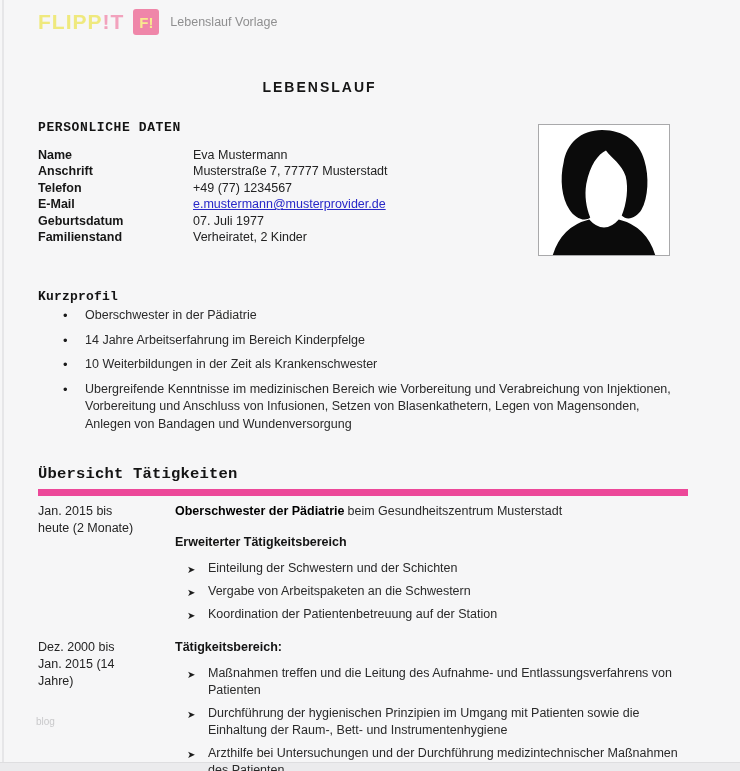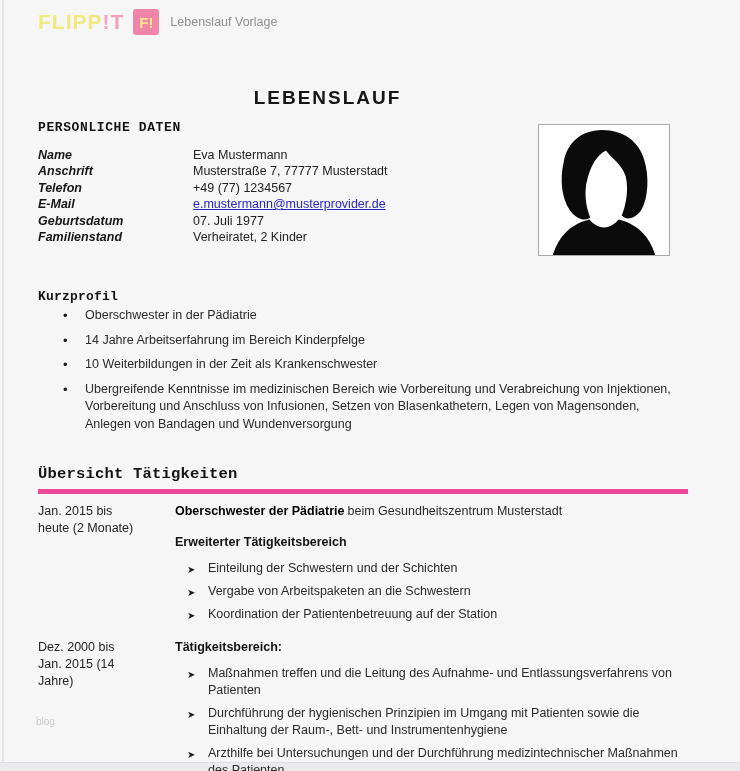--- a/index.html
+++ b/index.html
@@ -19,52 +19,52 @@
   .brand-pink{color:#f2a2bd;}
   .brand-badge{
     display:inline-flex;align-items:center;justify-content:center;
     width:26px;height:26px;margin-left:9px;border-radius:3px;
     background:#ef86a9;color:#f8e98e;font-weight:800;font-size:15px;
   }
   .brand-tagline{margin-left:11px;color:#8f8f90;font-size:12.5px;}
 
   
   .doc-title{
-    position:absolute;left:0;top:72px;width:625px;margin:15px;
-    text-align:center;font-size:19px;font-weight:bold;color:#161616;
+    position:absolute;left:0;top:72px;width:625px;margin:7px;
+    text-align:center;font-size:14px;font-weight:bold;color:#161616;
     letter-spacing:2px;
   }
 
   
   .sec-heading{
     position:absolute;left:38px;margin:0;
     font-size:13px;font-weight:bold;color:#141414;letter-spacing:.6px;font-family:Liberation Mono, monospace;
   }
   .personal-heading{top:120px;}
   .personal-rows{position:absolute;left:38px;top:147px;line-height:16.4px;}
   .prow{display:flex;}
-  .plabel{width:155px;font-weight:bold;color:#161616;font-style:italic;}
+  .plabel{width:155px;font-weight:bold;color:#161616;}
   .pvalue{color:#222;}
   .link{color:#2828c8;text-decoration:underline;cursor:pointer;}
 
   
   .photo{
     position:absolute;left:538px;top:124px;width:132px;height:132px;
     background:#ffffff;border:1px solid #a9a9ab;box-sizing:border-box;
   }
   .photo svg{display:block;width:100%;height:100%;}
 
   
   .kurzprofil-heading{top:289px;letter-spacing:.2px;}
   .bullet-list{position:absolute;left:63px;top:307px;width:625px;list-style:none;margin:0;padding:0;}
   .bullet-list li{position:relative;padding-left:22px;margin-bottom:7px;line-height:17.5px;}
   .bullet-list .dot{position:absolute;left:0;top:0;font-size:13px;color:#1a1a1a;}
 
   
-  .ueb-heading{top:465px;font-size:15.5px;letter-spacing:.2px;border-bottom:5px solid #ec4899;padding-bottom:6px;width:650px;}
+  .ueb-heading{top:465px;font-size:15.5px;letter-spacing:.2px;border-bottom:7px solid #ec4899;padding-bottom:6px;width:650px;}
   .job{position:absolute;left:38px;width:672px;display:flex;}
   .job-1{top:503px;}
   .job-2{top:639px;}
   .job-dates{width:137px;flex:none;line-height:17px;color:#242424;}
   .job-body{flex:1;max-width:520px;}
   .job-title-line{line-height:16px;}
   .job-title-bold{font-weight:bold;color:#000000;}
   .job-title-rest{color:#2a2a2a;margin-left:3px;}
   .job-subheading{font-weight:bold;color:#131313;margin-top:15px;line-height:16px;}
   .job-2 .job-subheading{margin-top:0;}

